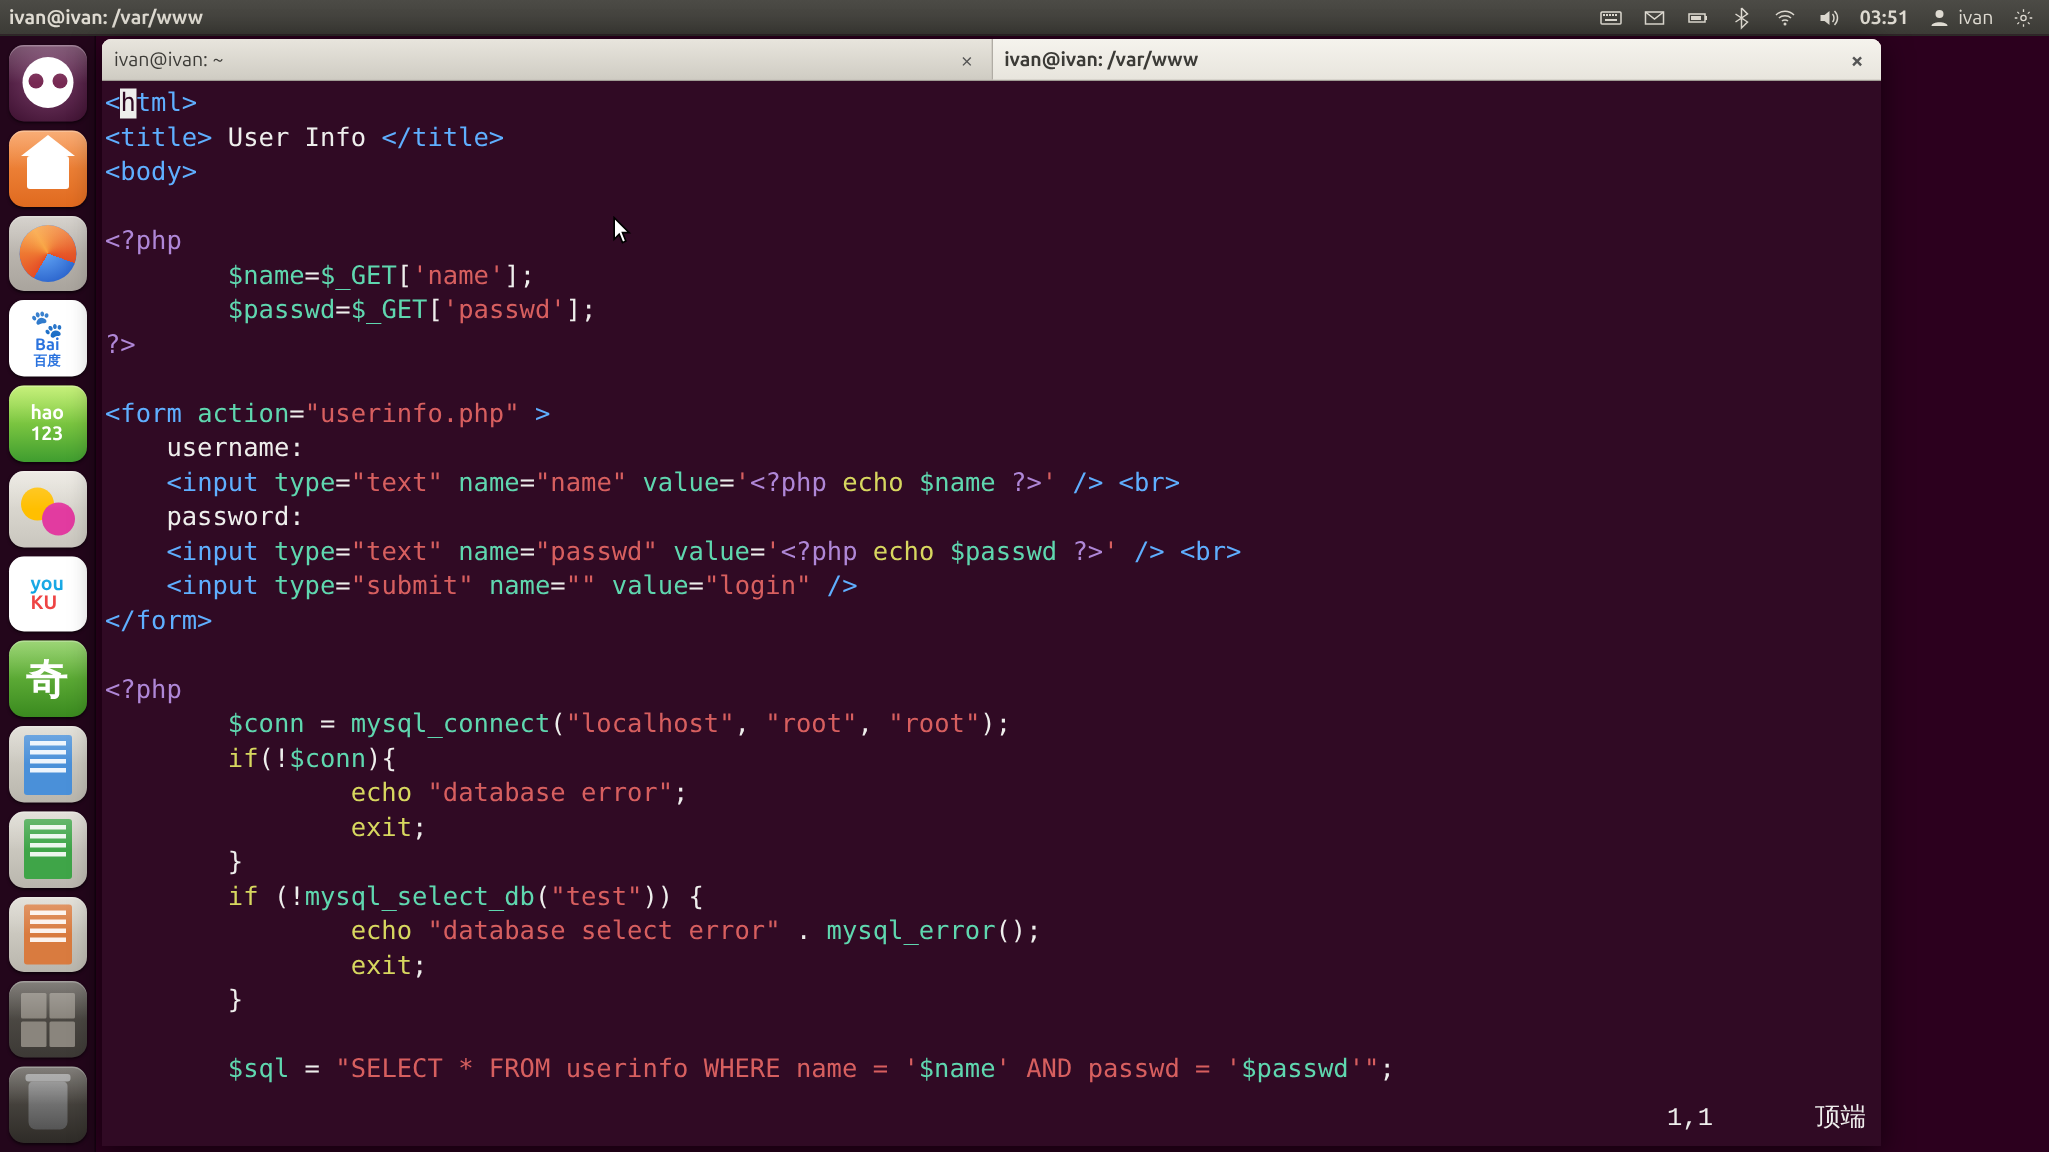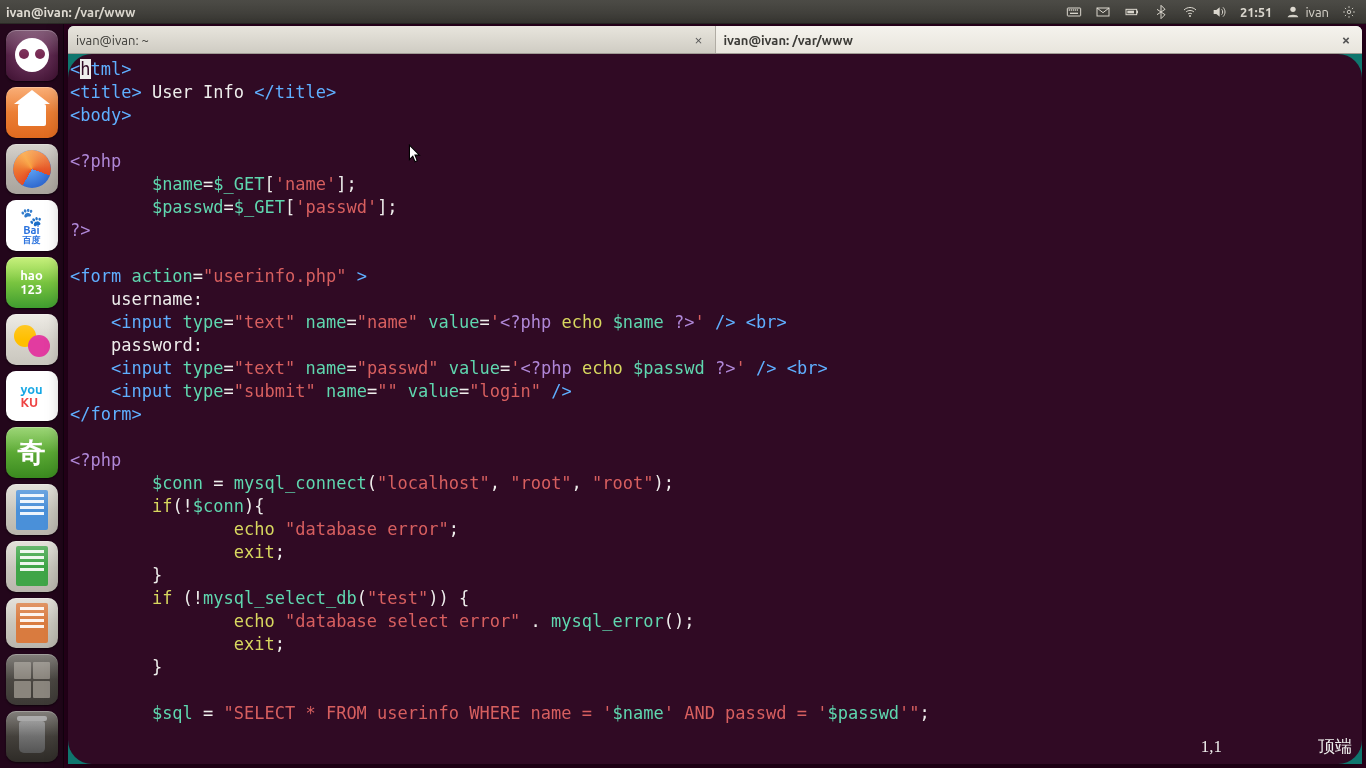--- a/index.html
+++ b/index.html
@@ -84,23 +84,23 @@
   .workspace-item .ws{width:36px;height:36px;display:grid;grid-template-columns:1fr 1fr;grid-template-rows:1fr 1fr;gap:2px;}
   .workspace-item .ws div{background:#8a857d;border-radius:1px;}
   .trash-item{background:linear-gradient(to bottom,#5a5650,#2e2b27);}
   .trash-item .can{width:26px;height:32px;background:linear-gradient(to bottom,#888,#555);border-radius:3px 3px 5px 5px;position:relative;}
   .trash-item .can::before{content:"";position:absolute;top:-5px;left:-2px;right:-2px;height:5px;background:#999;border-radius:2px;}
 
   
   .window {
     position:absolute;
     left: 68px; top: 26px;
-    width: 1294px;
+    width: 1186px;
     height: 738px;
-    background:#0f766e;
+    background:#f9a8d4;
     border-radius: 6px 6px 0 0;
     box-shadow: 0 4px 20px rgba(0,0,0,0.6);
     display:flex;
     flex-direction:column;
   }
   .tabbar{
     height:28px;
     display:flex;
     background:#d6d2ca;
     border-radius:6px 6px 0 0;
@@ -130,41 +130,40 @@
     flex:1;
     background:#300a24;
     padding:4px 2px;
     font-family:"DejaVu Sans Mono","Ubuntu Mono",monospace;
     font-size:17px;
     line-height:23px;
     color:#d3d0c8;
     position:relative;
     white-space:pre;
     overflow:hidden;
-    border-radius:24px;
   }
   .c-tag{color:#5fafff;}      
   .c-attr{color:#5fd7af;}     
   .c-str{color:#d75f5f;}      
   .c-var{color:#5fd7af;}      
   .c-php{color:#af87d7;}      
   .c-func{color:#5fd7af;}
   .c-kw{color:#d7d75f;}       
   .c-plain{color:#eeeeec;}
   .c-op{color:#eeeeec;}
   .cursor{background:#eeeeec;color:#300a24;}
   .statusbar{
     position:absolute;
     right:10px;
     bottom:6px;
-    font-family:Liberation Serif, serif;
+    font-family:Liberation Mono, monospace;
     font-size:17px;
     color:#eeeeec;
     display:flex;
-    gap:96px;
+    gap:68px;
   }
 
   
   .mouse{position:absolute;left:408px;top:144px;pointer-events:none;}
   .mouse svg{width:14px;height:20px;fill:#fff;stroke:#000;stroke-width:1;}
 </style>
 </head>
 <body>
 
 <div class="top-panel">
@@ -204,21 +203,21 @@
           <path d="M3 9 C8 4 16 4 21 9 M6 12 C9 9 15 9 18 12 M9 15 C10.5 13.5 13.5 13.5 15 15" fill="none" stroke="#dfdbd2" stroke-width="1.5"></path>
           <circle cx="12" cy="18" r="1.5"></circle>
         </svg>
       </span>
     <span>
         <svg class="ind-icon" viewBox="0 0 24 24">
           <path d="M4 9 L8 9 L13 5 L13 19 L8 15 L4 15 Z"></path>
           <path d="M16 8 C18 10 18 14 16 16 M18 5 C22 9 22 15 18 19" fill="none" stroke="#dfdbd2" stroke-width="1.5"></path>
         </svg>
       </span>
-    <span class="clock">21:51</span>
+    <span class="clock">03:51</span>
     <span class="user">
         <svg class="ind-icon" viewBox="0 0 24 24">
           <circle cx="12" cy="8" r="4"></circle>
           <path d="M4 20 C4 15 20 15 20 20 Z"></path>
         </svg>
         <span>ivan</span>
       </span>
     <span class="cog">
         <svg viewBox="0 0 24 24">
           <circle cx="12" cy="12" r="3" fill="none" stroke="#dfdbd2" stroke-width="1.5"></circle>

